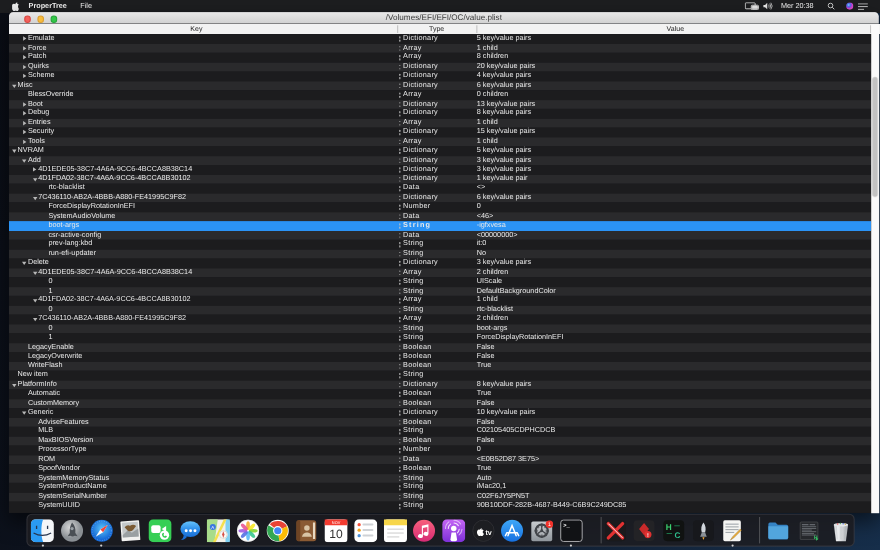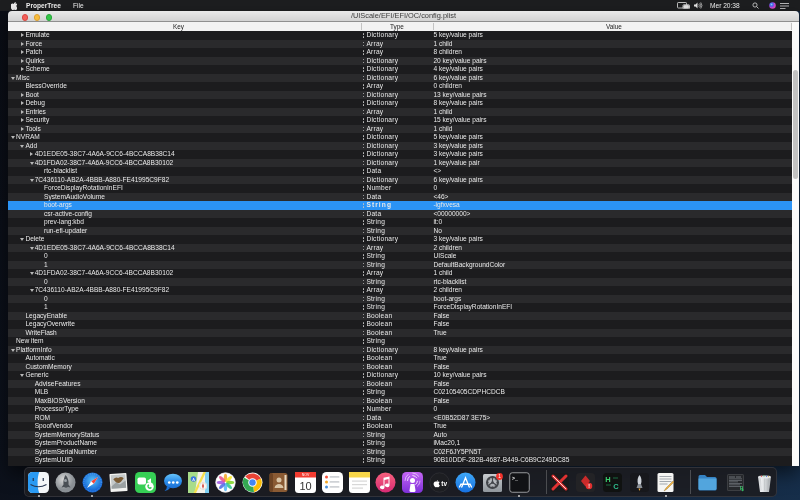--- a/index.html
+++ b/index.html
@@ -79,21 +79,21 @@
       <g stroke="#e8e8e8" stroke-width="1.5">
         <path d="M0 1h18M0 6h18M0 11h11"></path>
       </g>
     </svg>
 </div>
 <div id="win">
   <div id="titlebar">
     <span class="tl" style="left:13.6px;background:#f4605a;border:0.5px solid #d94942"></span>
     <span class="tl" style="left:25.8px;background:#f8bd3c;border:0.5px solid #dca032"></span>
     <span class="tl" style="left:38px;background:#33c748;border:0.5px solid #27a53a"></span>
-    <span id="title">/UIScale/EFI/EFI/OC/config.plist</span>
+    <span id="title">/Volumes/EFI/EFI/OC/value.plist</span>
   </div>
   <div id="header">
     <span style="left:165px">Key</span>
     <span style="left:382px">Type</span>
     <span style="left:598px">Value</span>
     <i style="left:353px"></i>
       <i style="left:424.5px"></i>
       <i style="left:783px"></i>
   </div>
   <div id="tbl">

